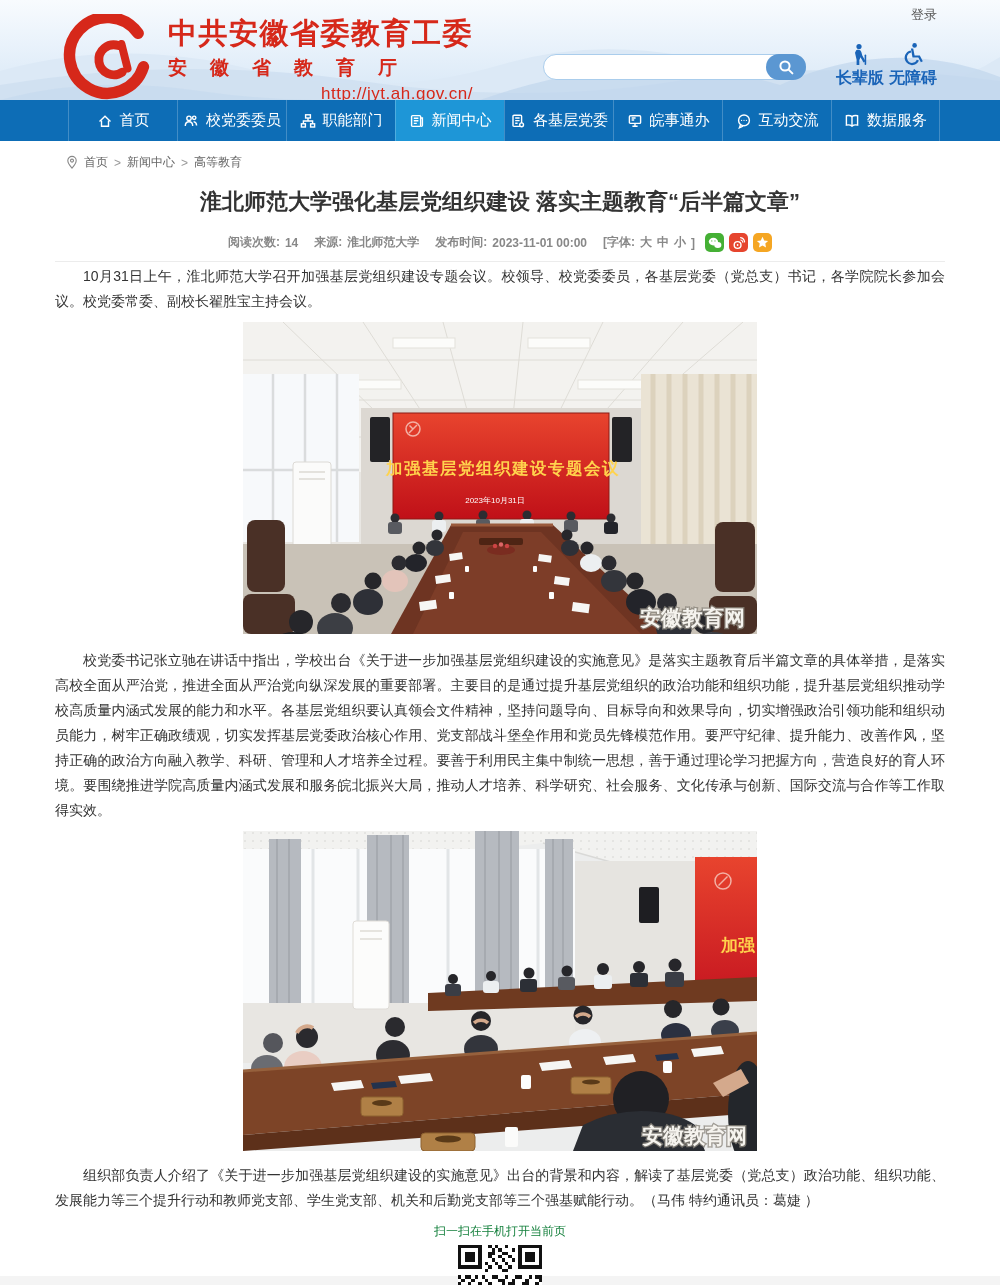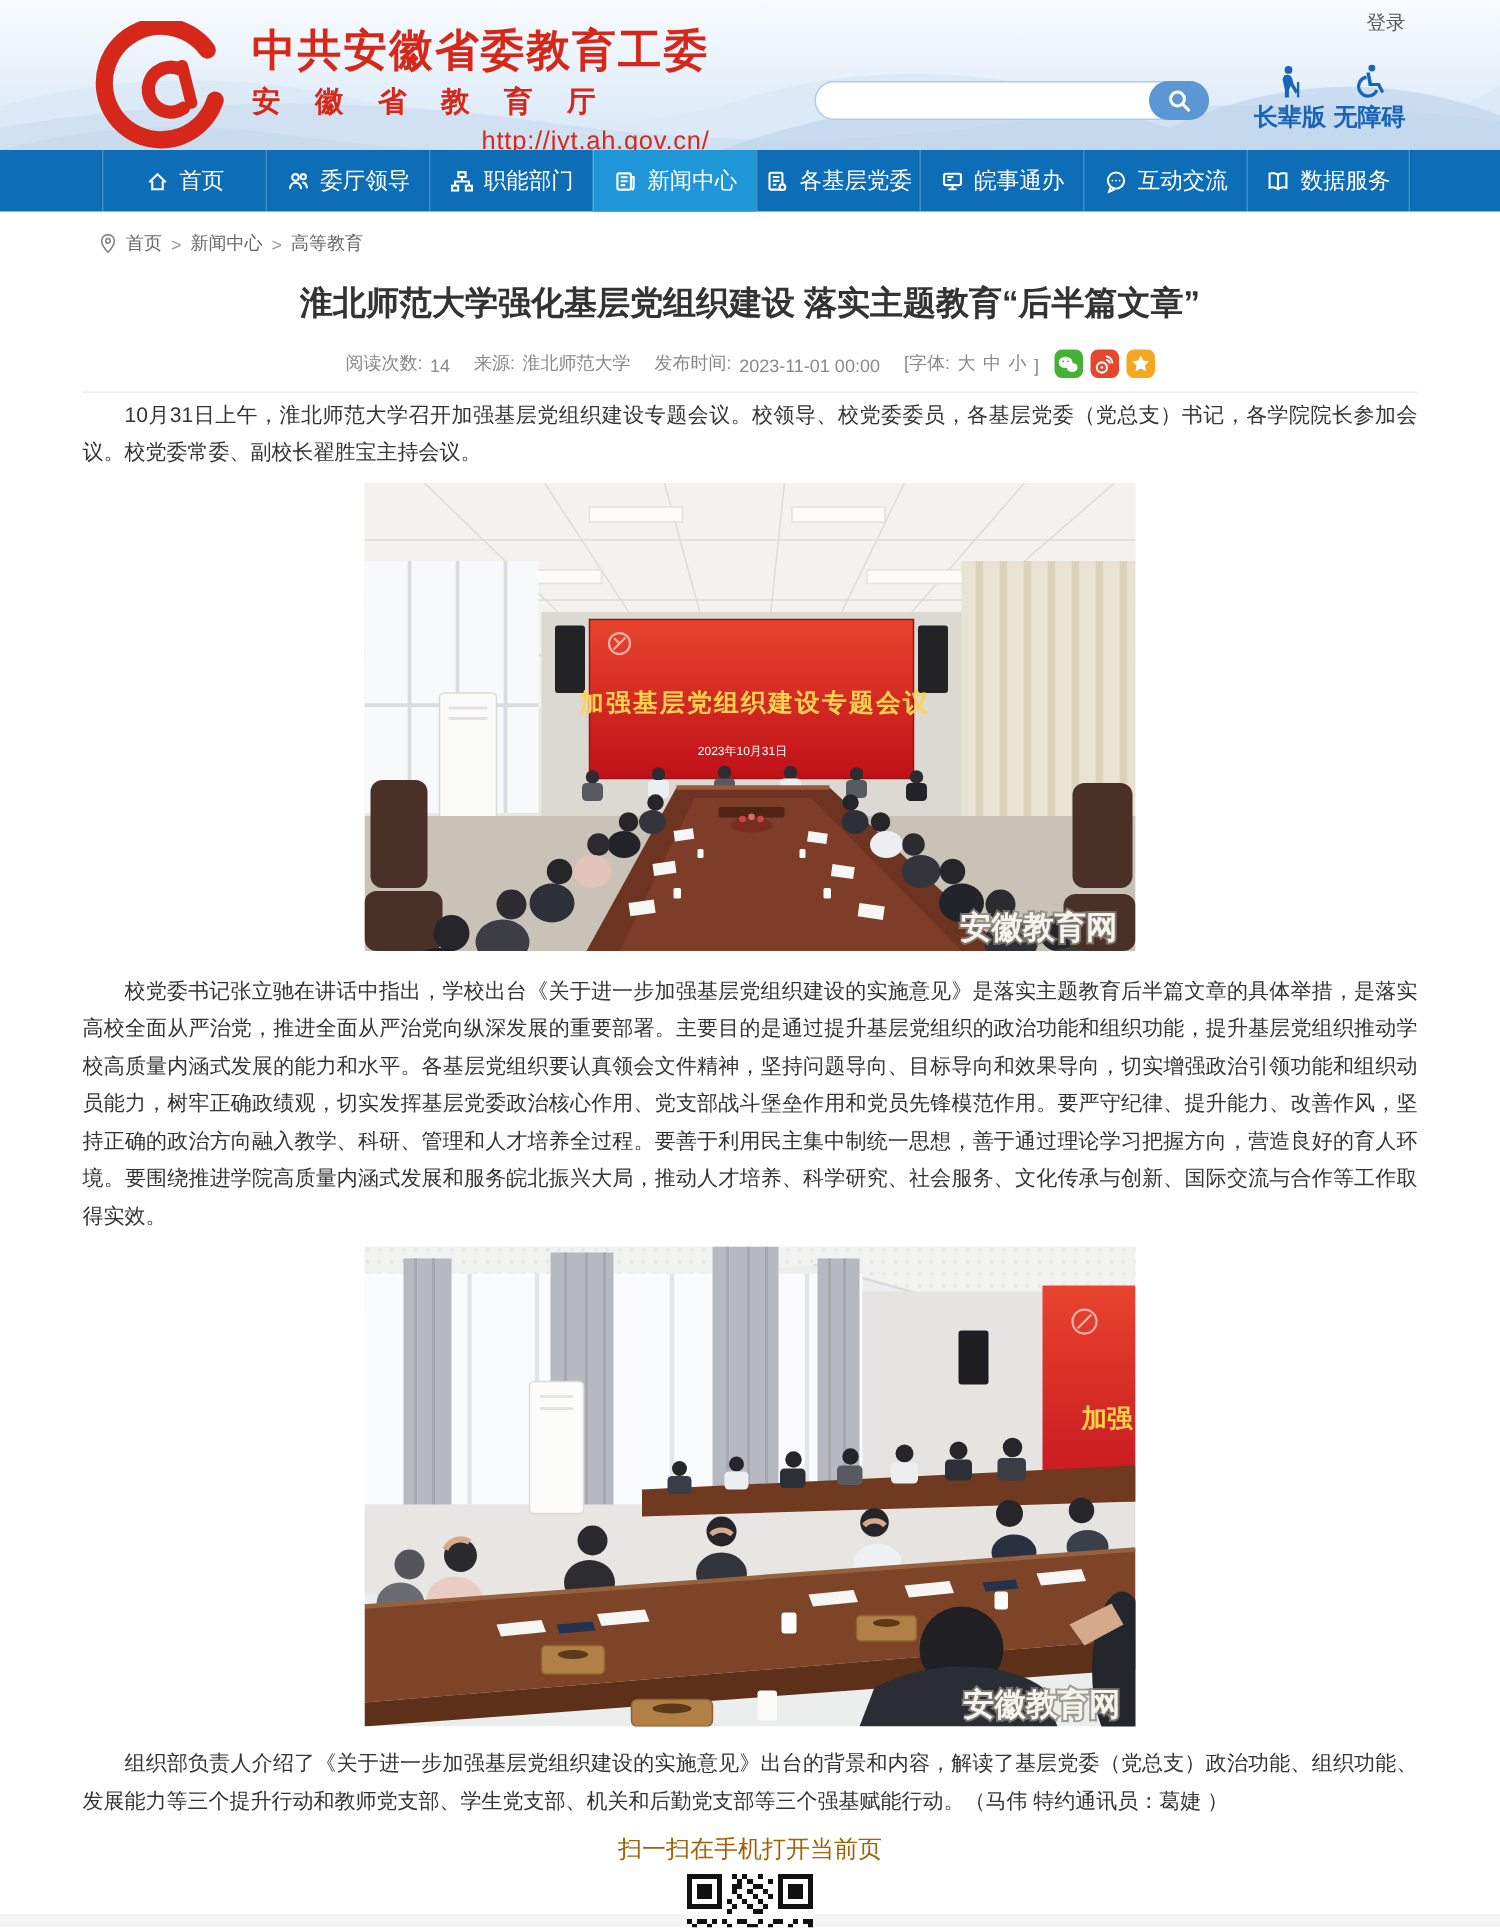--- a/index.html
+++ b/index.html
@@ -32,38 +32,38 @@
 
   
   .breadcrumb { display:flex; align-items:center; gap:6px; padding:13px 0 6px 66px; font-size:12px; color:#666; }
   .breadcrumb a { color:#666; text-decoration:none; }
   .crumb-sep { color:#999; }
 
   
   .article { width:890px; margin:0 auto; }
   .article-title { margin-top:10px; text-align:center; font-size:22px; font-weight:bold; color:#333; }
   .meta-row { margin-top:16px; padding-bottom:9px; border-bottom:1px solid #ececec; display:flex; justify-content:center; align-items:center; font-size:12px; color:#888; }
-  .meta-row .grp { margin-left:16px; display:flex; align-items:flex-end; gap:5px; }
+  .meta-row .grp { margin-left:16px; display:flex; align-items:center; gap:5px;font-weight:bold; }
   .meta-row .grp:first-child { margin-left:0; }
   .font-size-btn { cursor:pointer; }
   .share-icons { display:flex; gap:5px; margin-left:10px; }
   .share-icon { width:19px; height:19px; border-radius:5px; display:flex; align-items:center; justify-content:center; cursor:pointer; }
   .share-wechat { background:#45b035; }
   .share-weibo { background:#e6452e; }
   .share-star { background:#f5a623; }
 
   .article p { font-size:14px; color:#333; line-height:25px; text-indent:2em; text-align:justify; }
   .p1 { margin:2px 0 8px; }
   .p2 { margin:14px 0 8px; }
   .p3 { margin:12px 0 0; }
   .photo { display:block; margin:8px auto 0; }
 
   
   .qr-section { position:relative; z-index:2; margin-top:10px; text-align:center; }
-  .qr-caption { font-size:16px; color:#a16207; text-indent:0; }
+  .qr-caption { font-size:12px; color:#15803d; text-indent:0; }
   .qr-svg { display:block; margin:5px auto 0; background:#fff; }
   .footer-strip { position:absolute; left:0; right:0; bottom:0; height:9px; background:#f4f4f4; z-index:1; }
 </style>
 </head>
 <body>
 
 <div class="page">
 
   <div class="header">
     <svg class="mountains" viewBox="0 0 1000 121" preserveAspectRatio="none">
@@ -125,21 +125,21 @@
       </svg>
       <span>首页</span>
     </a>
     <a href="#" class="nav-item">
       <svg width="16" height="16" viewBox="0 0 16 16" fill="none" stroke="#fff" stroke-width="1.4">
         <circle cx="6" cy="5.3" r="2.2"></circle>
           <path d="M2.3 13c0-2.6 1.7-4.2 3.7-4.2S9.7 10.4 9.7 13"></path>
         <circle cx="11.2" cy="4.8" r="1.7"></circle>
           <path d="M10.6 8.6c1.8.3 3 1.8 3 3.9"></path>
       </svg>
-      <span>委厅领导</span>
+      <span>校党委委员</span>
     </a>
     <a href="#" class="nav-item">
       <svg width="16" height="16" viewBox="0 0 16 16" fill="none" stroke="#fff" stroke-width="1.4">
         <rect x="5.6" y="1.8" width="4.8" height="3.2"></rect>
           <rect x="1.4" y="10.8" width="4" height="3.2"></rect>
           <rect x="10.6" y="10.8" width="4" height="3.2"></rect>
         <path d="M8 5v3 M8 8H3.4v2.8 M8 8h4.6v2.8"></path>
       </svg>
       <span>职能部门</span>
     </a>

